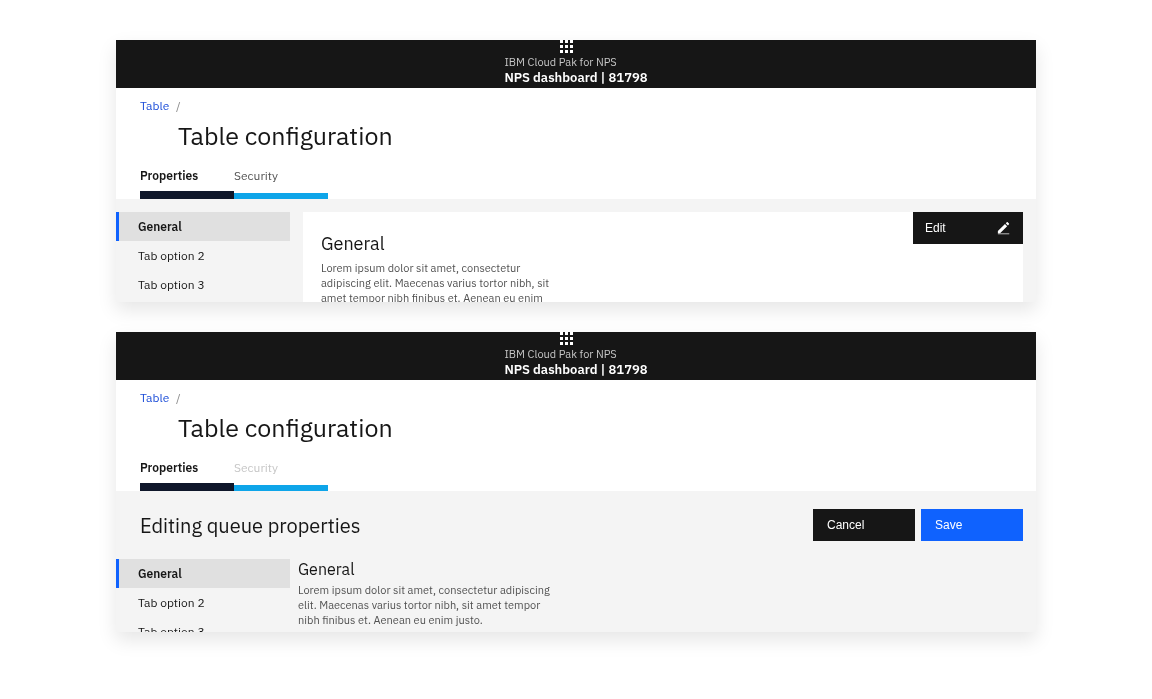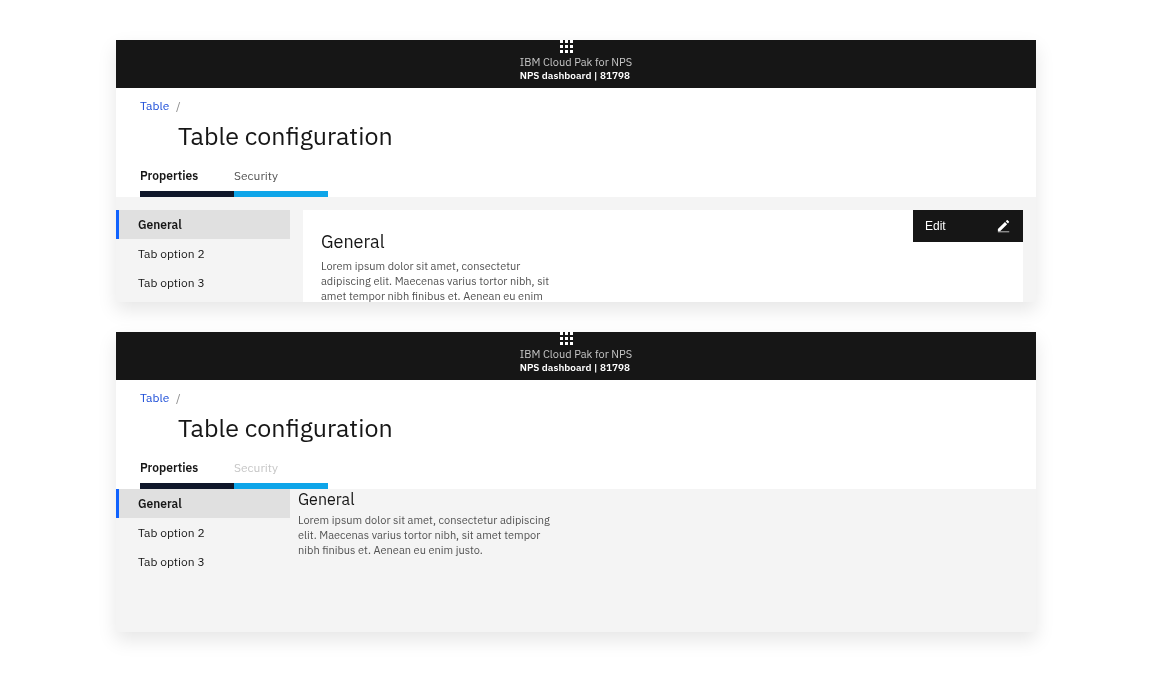--- a/index.html
+++ b/index.html
@@ -34,41 +34,41 @@
     width: 16px; height: 16px;
     display: grid;
     grid-template-columns: repeat(3, 3px);
     grid-template-rows: repeat(3, 3px);
     gap: 2px;
     margin-right: 16px;
   }
   .apps-icon span { background: #fff; display: block; }
   .topbar-titles { line-height: 1.25; }
   .topbar-sub { font-size: 11px; color: #c6c6c6; }
-  .topbar-main { font-size: 10px; font-weight: 600; }
+  .topbar-main { font-size: 13px; font-weight: 600; }
 
   
   .page-head { padding: 10px 24px 0; }
   .breadcrumb { font-size: 12px; margin-bottom: 6px; }
   .breadcrumb a { color: #1d4ed8; text-decoration: none; }
   .breadcrumb .sep { color: #8d8d8d; padding: 0 4px; }
   h1.page-title { font-size: 25px; font-weight: 400; letter-spacing: 0; margin-bottom: 8px; margin-left: 38px; }
 
   
   .tabs { display: flex; padding-left: 24px; border-bottom: 0; }
   .tab {
     font-size: 12px;
     padding: 8px 0;
     width: 94px;
     text-align: left;
     color: #525252;
     border-bottom: 6px solid #0ea5e9;
     cursor: pointer;
   }
-  .tab.active { color: #161616; font-weight: 600; border-bottom: 6px solid #0f172a; }
+  .tab.active { color: #161616; font-weight: 600; border-bottom: 8px solid #0f172a; }
   .tab.disabled { color: #c6c6c6; cursor: default; }
 
   
   .content { display: flex; background: #f4f4f4; height: 100%; }
 
   .sidenav { width: 174px; padding-top: 13px; flex-shrink: 0; }
   .snav-item {
     font-size: 12px;
     padding: 7px 12px 7px 22px;
     cursor: pointer;
@@ -227,20 +227,27 @@
       </div>
       <h1 class="page-title">Table configuration</h1>
     </div>
 
     <div class="tabs">
       <div class="tab active">Properties</div>
       <div class="tab disabled">Security</div>
     </div>
 
     <div class="content" style="flex-direction:column;">
+      <div class="edit-header">
+        <div class="edit-heading">Editing queue properties</div>
+        <div class="btn-row">
+          <button class="btn cancel">Cancel</button>
+          <button class="btn save">Save</button>
+        </div>
+      </div>
 
       <div class="edit-body">
         <div class="sidenav" style="padding-top:0;">
           <div class="snav-item active">General</div>
           <div class="snav-item">Tab option 2</div>
           <div class="snav-item">Tab option 3</div>
 
         </div>
 
         <div class="form-area">

